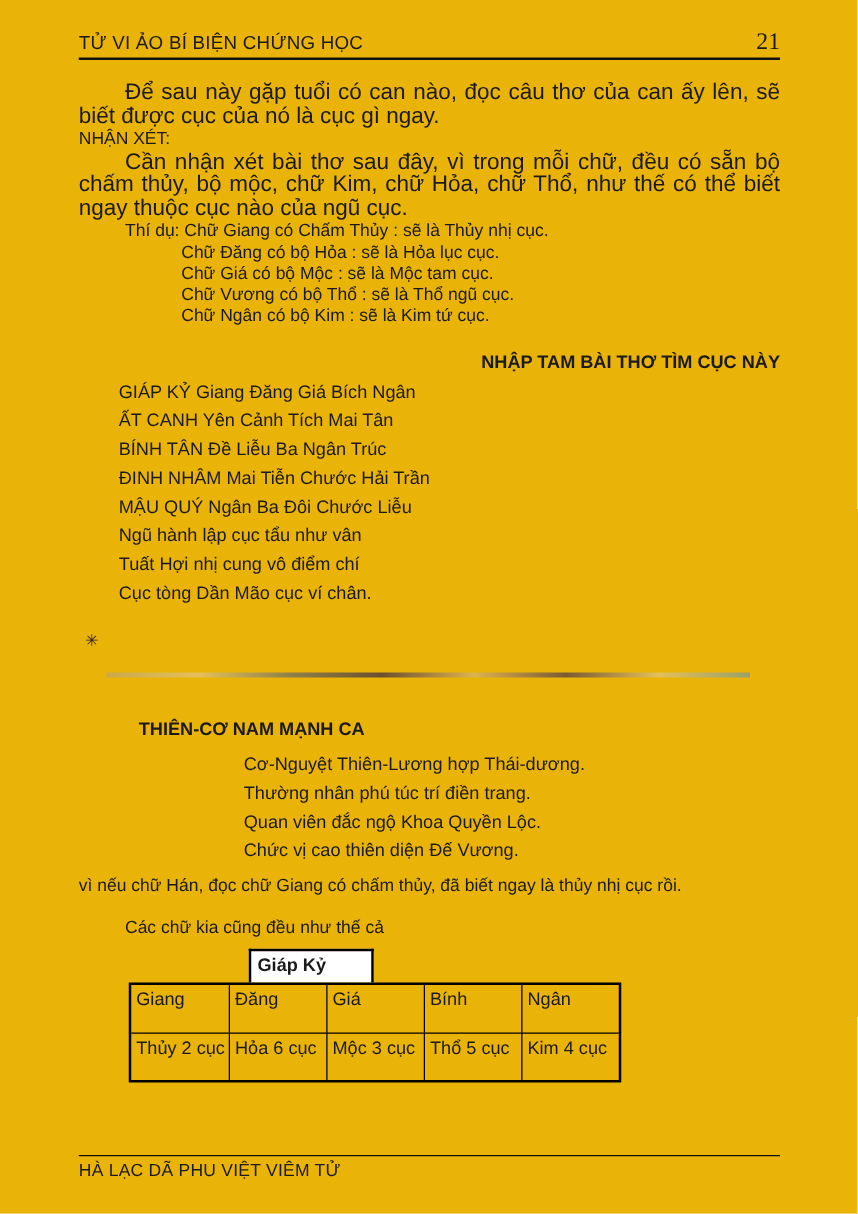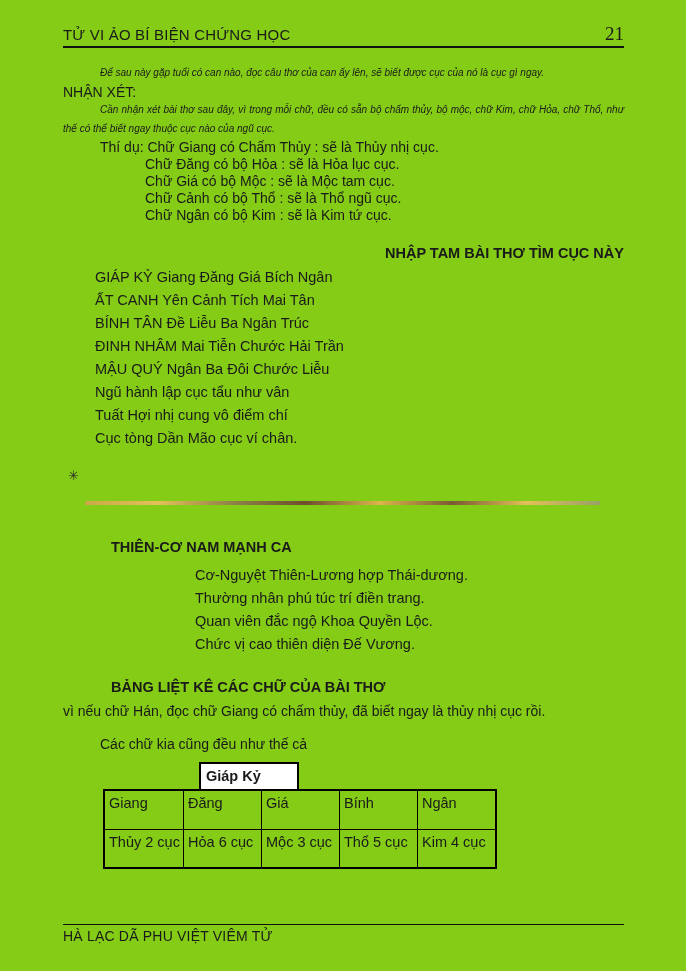--- a/index.html
+++ b/index.html
@@ -2,39 +2,39 @@
 <html><head>
 <meta charset="utf-8">
 <style>
   * { margin: 0; padding: 0; box-sizing: border-box; }
   html, body { background: #ffffff; }
   .page {
     position: relative;
     width: 686px;
     height: 971px;
     margin: 0 auto;
-    background: #84cc16;
+    background: #eab308;
     font-family: "Liberation Sans", "DejaVu Sans", sans-serif;
     color: #1a1a1a;
     overflow: hidden;
     padding: 24px 62px 0 63px;
   }
   
   .hdr {
     display: flex;
     justify-content: space-between;
     align-items: flex-end;
     border-bottom: 2px solid #111;
     padding-bottom: 3px;
   }
   .hdr-title { font-size: 15px; line-height: 17px; letter-spacing: 0.2px; }
   .hdr-page { font-family: "Liberation Serif", "DejaVu Serif", serif; font-size: 19px; line-height: 19px; }
 
   
-  .para { font-size: 10px; line-height: 18.5px; text-align: justify; text-indent: 37px; font-style: italic; }
+  .para { font-size: 18px; line-height: 18.5px; text-align: justify; text-indent: 37px; }
   .p1 { margin-top: 16px; }
   .label-line { font-size: 14px; line-height: 18.5px; }
   .exline { font-size: 14px; line-height: 17px; }
   .ex-first { margin-left: 37px; margin-top: 1px; }
   .ex-rest { margin-left: 82px; }
 
   
   .h-bold { font-weight: bold; font-size: 14.5px; margin-left: 48px; }
   .poem1-title { margin-top: 21px; margin-left: 37px; line-height: 17px; text-align: right; }
   .poem1 { margin-top: 4px; margin-left: 32px; }
@@ -115,21 +115,21 @@
   </div>
 
   <p class="para p1">Để sau này gặp tuổi có can nào, đọc câu thơ của can ấy lên, sẽ biết được cục của nó là cục gì ngay.</p>
 
   <div class="label-line">NHẬN XÉT:</div>
   <p class="para">Cần nhận xét bài thơ sau đây, vì trong mỗi chữ, đều có sẵn bộ chấm thủy, bộ mộc, chữ Kim, chữ Hỏa, chữ Thổ, như thế có thể biết ngay thuộc cục nào của ngũ cục.</p>
 
   <div class="exline ex-first">Thí dụ: Chữ Giang có Chấm Thủy : sẽ là Thủy nhị cục.</div>
   <div class="exline ex-rest">Chữ Đăng có bộ Hỏa : sẽ là Hỏa lục cục.</div>
   <div class="exline ex-rest">Chữ Giá có bộ Mộc : sẽ là Mộc tam cục.</div>
-  <div class="exline ex-rest">Chữ Cảnh có bộ Thổ : sẽ là Thổ ngũ cục.</div>
+  <div class="exline ex-rest">Chữ Vương có bộ Thổ : sẽ là Thổ ngũ cục.</div>
   <div class="exline ex-rest">Chữ Ngân có bộ Kim : sẽ là Kim tứ cục.</div>
 
   <div class="h-bold poem1-title">NHẬP TAM BÀI THƠ TÌM CỤC NÀY</div>
   <div class="poem1">
     <div class="pline">GIÁP KỶ Giang Đăng Giá Bích Ngân</div>
     <div class="pline">ẤT CANH Yên Cảnh Tích Mai Tân</div>
     <div class="pline">BÍNH TÂN Đề Liễu Ba Ngân Trúc</div>
     <div class="pline">ĐINH NHÂM Mai Tiễn Chước Hải Trần</div>
     <div class="pline">MẬU QUÝ Ngân Ba Đôi Chước Liễu</div>
     <div class="pline">Ngũ hành lập cục tẩu như vân</div>
@@ -141,21 +141,20 @@
   <div class="gold-divider" style="background: linear-gradient(90deg, rgb(201, 169, 74), rgb(227, 192, 90), rgb(143, 129, 72), rgb(109, 79, 47), rgb(220, 180, 78), rgb(122, 90, 51), rgb(227, 192, 90), rgb(154, 160, 106));"></div>
 
   <div class="h-bold poem2-title">THIÊN-CƠ NAM MẠNH CA</div>
   <div class="poem2">
     <div class="pline">Cơ-Nguyệt Thiên-Lương hợp Thái-dương.</div>
     <div class="pline">Thường nhân phú túc trí điền trang.</div>
     <div class="pline">Quan viên đắc ngộ Khoa Quyền Lộc.</div>
     <div class="pline">Chức vị cao thiên diện Đế Vương.</div>
   </div>
 
-  <div class="h-bold tbl-sec-title">BẢNG LIỆT KÊ CÁC CHỮ CỦA BÀI THƠ</div>
   <div class="tbl-sec-body">vì nếu chữ Hán, đọc chữ Giang có chấm thủy, đã biết ngay là thủy nhị cục rồi.</div>
   <div class="tbl-sec-note">Các chữ kia cũng đều như thế cả</div>
 
   <div class="tbl-wrap">
     <div class="tbl-head-cell">Giáp Kỷ</div>
     <div class="tbl">
       <div class="cell r0 c0">Giang</div>
       <div class="cell r0">Đăng</div>
       <div class="cell r0">Giá</div>
       <div class="cell r0">Bính</div>

